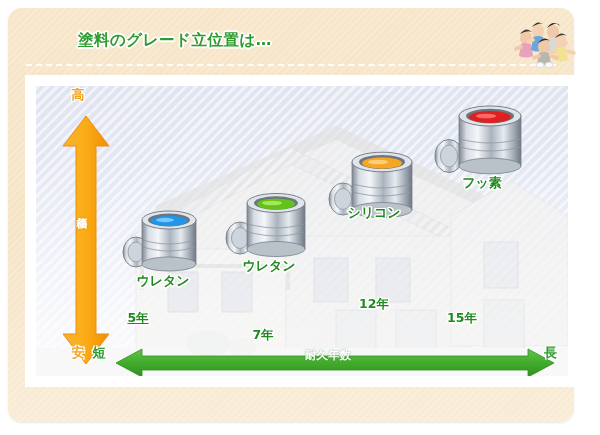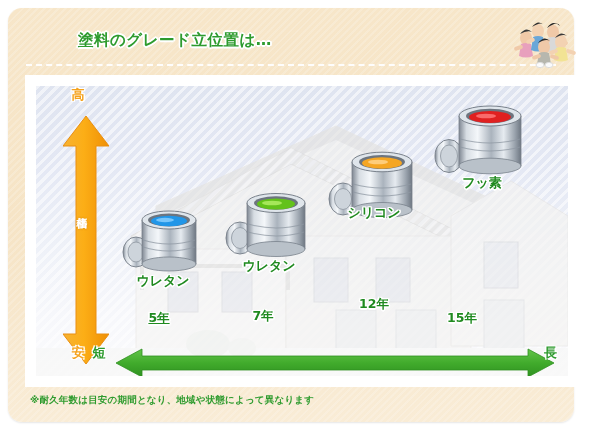--- a/index.html
+++ b/index.html
@@ -224,20 +224,21 @@
         </defs>
         <polygon points="0,16 26,2 26,9 412,9 412,2 438,16 412,30 412,23 26,23 26,30" fill="url(#gg)" stroke="#2f9120" stroke-width=".8"></polygon>
       </svg>
     </div>
   </div>
 
   <div id="lbl-high">高</div>
   <div id="lbl-price">価格</div>
   <div id="lbl-cheap">安</div>
   <div id="lbl-short">短</div>
+  <div id="lbl-dur">耐久年数</div>
   <div id="lbl-long">長</div>
 
   <div class="can-group" style="left:112px;top:198px;width:86px;height:90px;">
     <svg viewBox="0 0 86 72" style="position:absolute;left:0;top:0;width:86px;height:72px;">
       <defs>
         <linearGradient id="met1" x1="0" y1="0" x2="1" y2="0">
           <stop offset="0%" stop-color="#7f8792"></stop>
           <stop offset="12%" stop-color="#d7dde3"></stop>
           <stop offset="30%" stop-color="#f4f7fa"></stop>
           <stop offset="52%" stop-color="#aab3bd"></stop>
@@ -346,19 +347,18 @@
       <path d="M28,37 q30,8 60,0" fill="none" stroke="#8e97a1" stroke-width="1.1" opacity=".75"></path>
       <path d="M28,45 q30,8 60,0" fill="none" stroke="#8e97a1" stroke-width="1.1" opacity=".75"></path>
       <ellipse cx="58" cy="14" rx="31" ry="10" fill="#dfe5eb" stroke="#79818b"></ellipse>
       <ellipse cx="58" cy="14" rx="24" ry="7.2" fill="#6d757f"></ellipse>
       <ellipse cx="58" cy="15" rx="21" ry="5.9" fill="#e02020"></ellipse>
       <ellipse cx="54" cy="14" rx="10" ry="2.3" fill="#ff7d7d" opacity=".8"></ellipse>
     </svg>
     <div class="can-label" style="top:72px;">フッ素</div>
   </div>
 
-  <div class="year-label" style="left:128px;top:302px;width:46px;text-decoration:underline;">5年</div>
-  <div class="year-label" style="left:232px;top:300px;width:46px;">7年</div>
+  <div class="year-label" style="left:107px;top:302px;width:46px;text-decoration:underline;">5年</div>
+  <div class="year-label" style="left:232px;top:319px;width:46px;">7年</div>
   <div class="year-label" style="left:340px;top:288px;width:52px;">12年</div>
   <div class="year-label" style="left:428px;top:302px;width:52px;">15年</div>
 
-  <div id="footnote">※耐久年数は目安の期間となり、地域や状態によって異なります</div>
 </div>
 
 </body></html>

